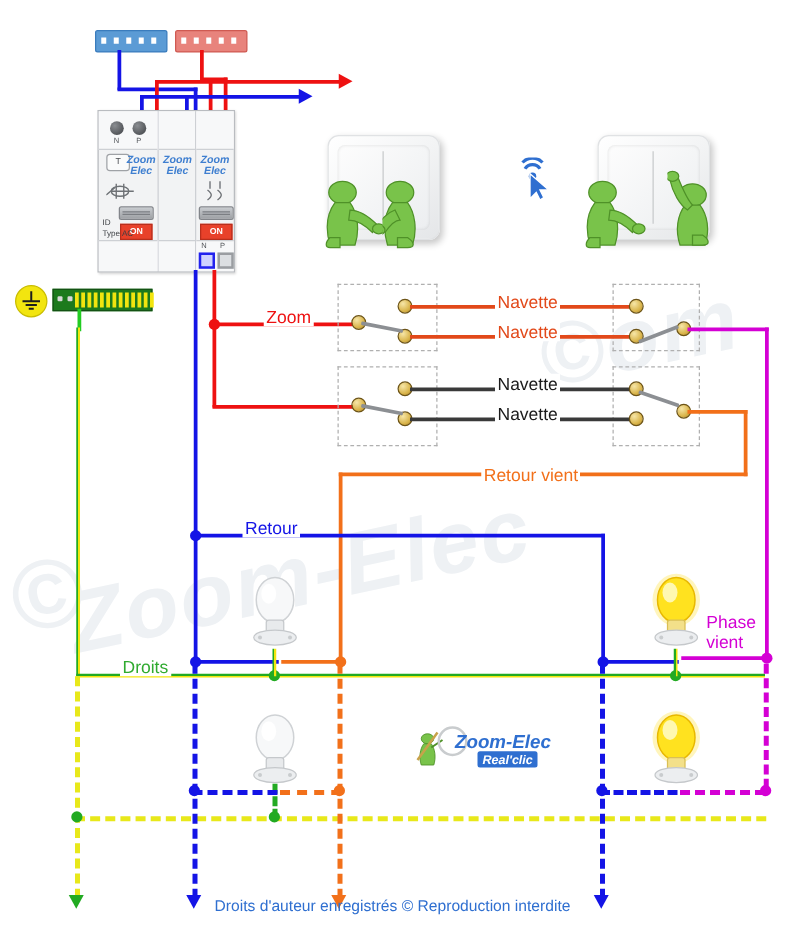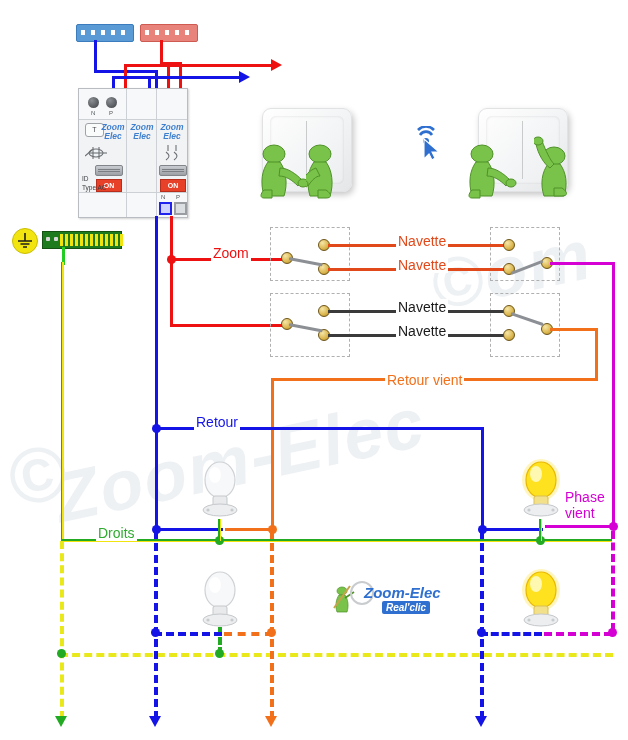--- a/index.html
+++ b/index.html
@@ -467,14 +467,15 @@
       <path d="M9 17 C6 21 5 28 7 34 L17 34 C19 28 18 21 15 17 Z"></path>
       <path d="M15 20 L24 14" stroke="#4f9128" stroke-width="1.6"></path>
     </g>
     <path d="M4 30 L20 8" stroke="#c8a24a" stroke-width="2" fill="none"></path>
     <circle cx="32" cy="15" r="11" fill="none" stroke="#c9ccce" stroke-width="2"></circle>
     <text x="34" y="20" font-family="Liberation Sans, sans-serif" font-size="15" font-weight="bold" font-style="italic" fill="#2f6fd0">Zoom-Elec</text>
     <rect x="52" y="23" width="48" height="13" rx="2" fill="#2f6fd0"></rect>
     <text x="56" y="33" font-family="Liberation Sans, sans-serif" font-size="10" font-weight="bold" font-style="italic" fill="#ffffff">Real'clic</text>
   </svg>
 
+  <div class="abs" id="footer">Droits d'auteur enregistrés © Reproduction interdite</div>
 
 </div>
 
 </body></html>

